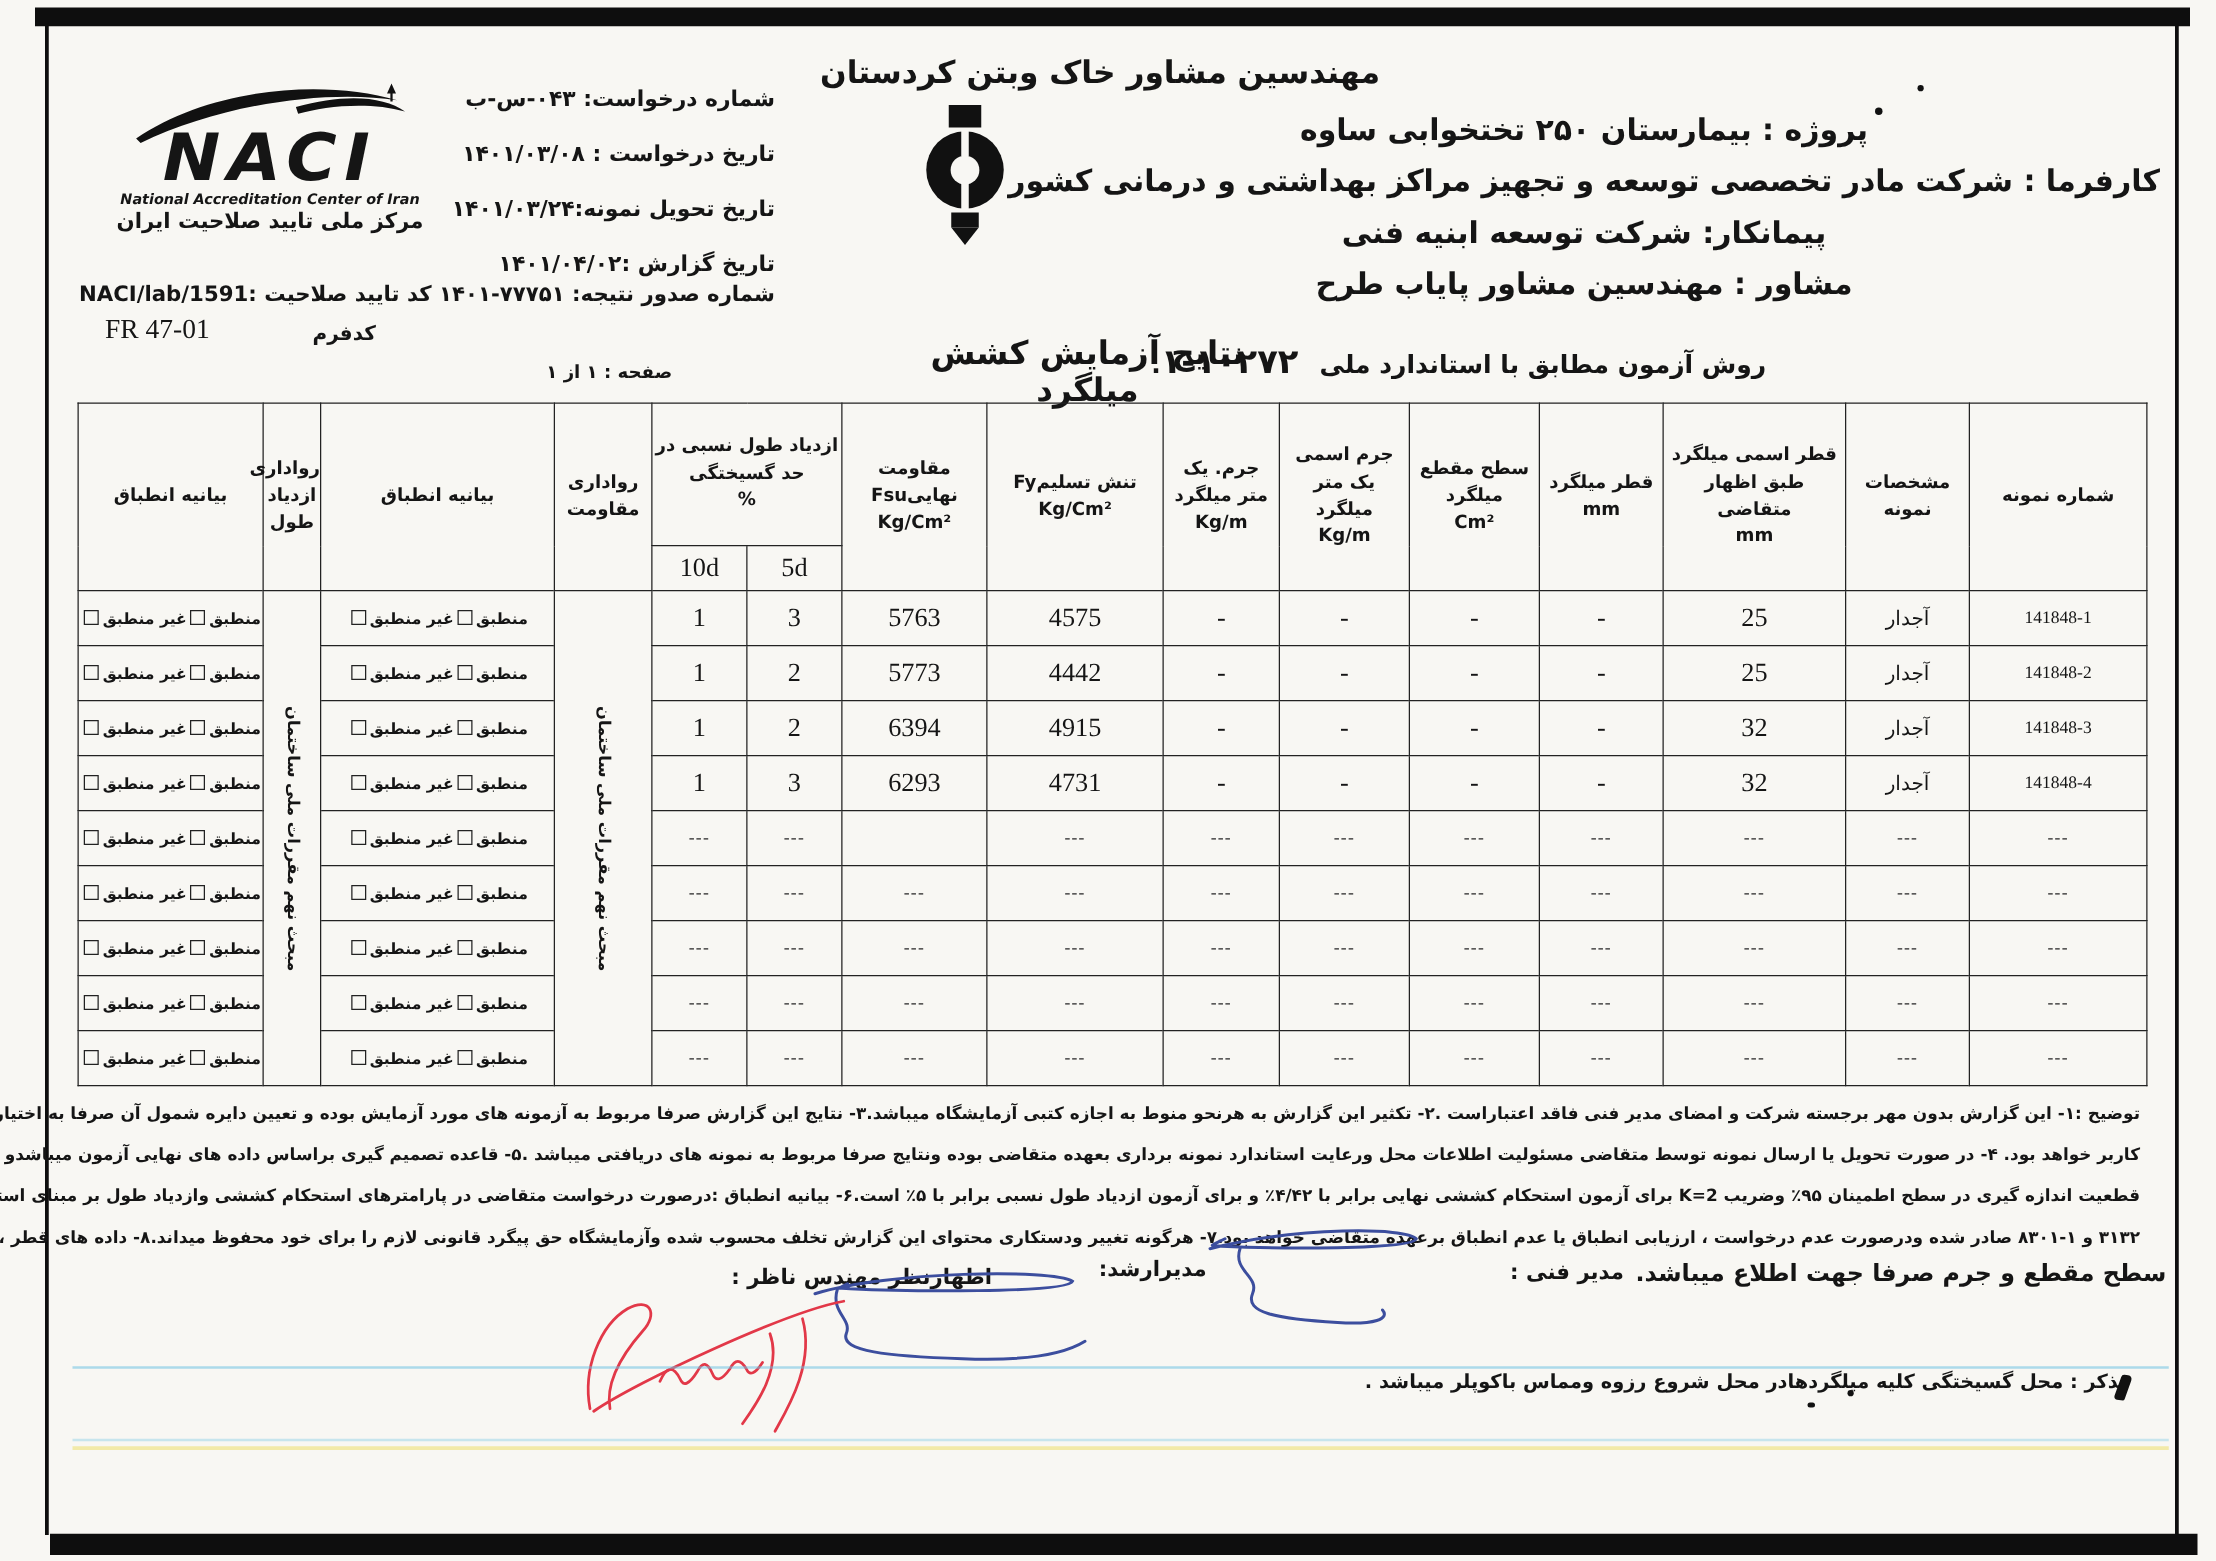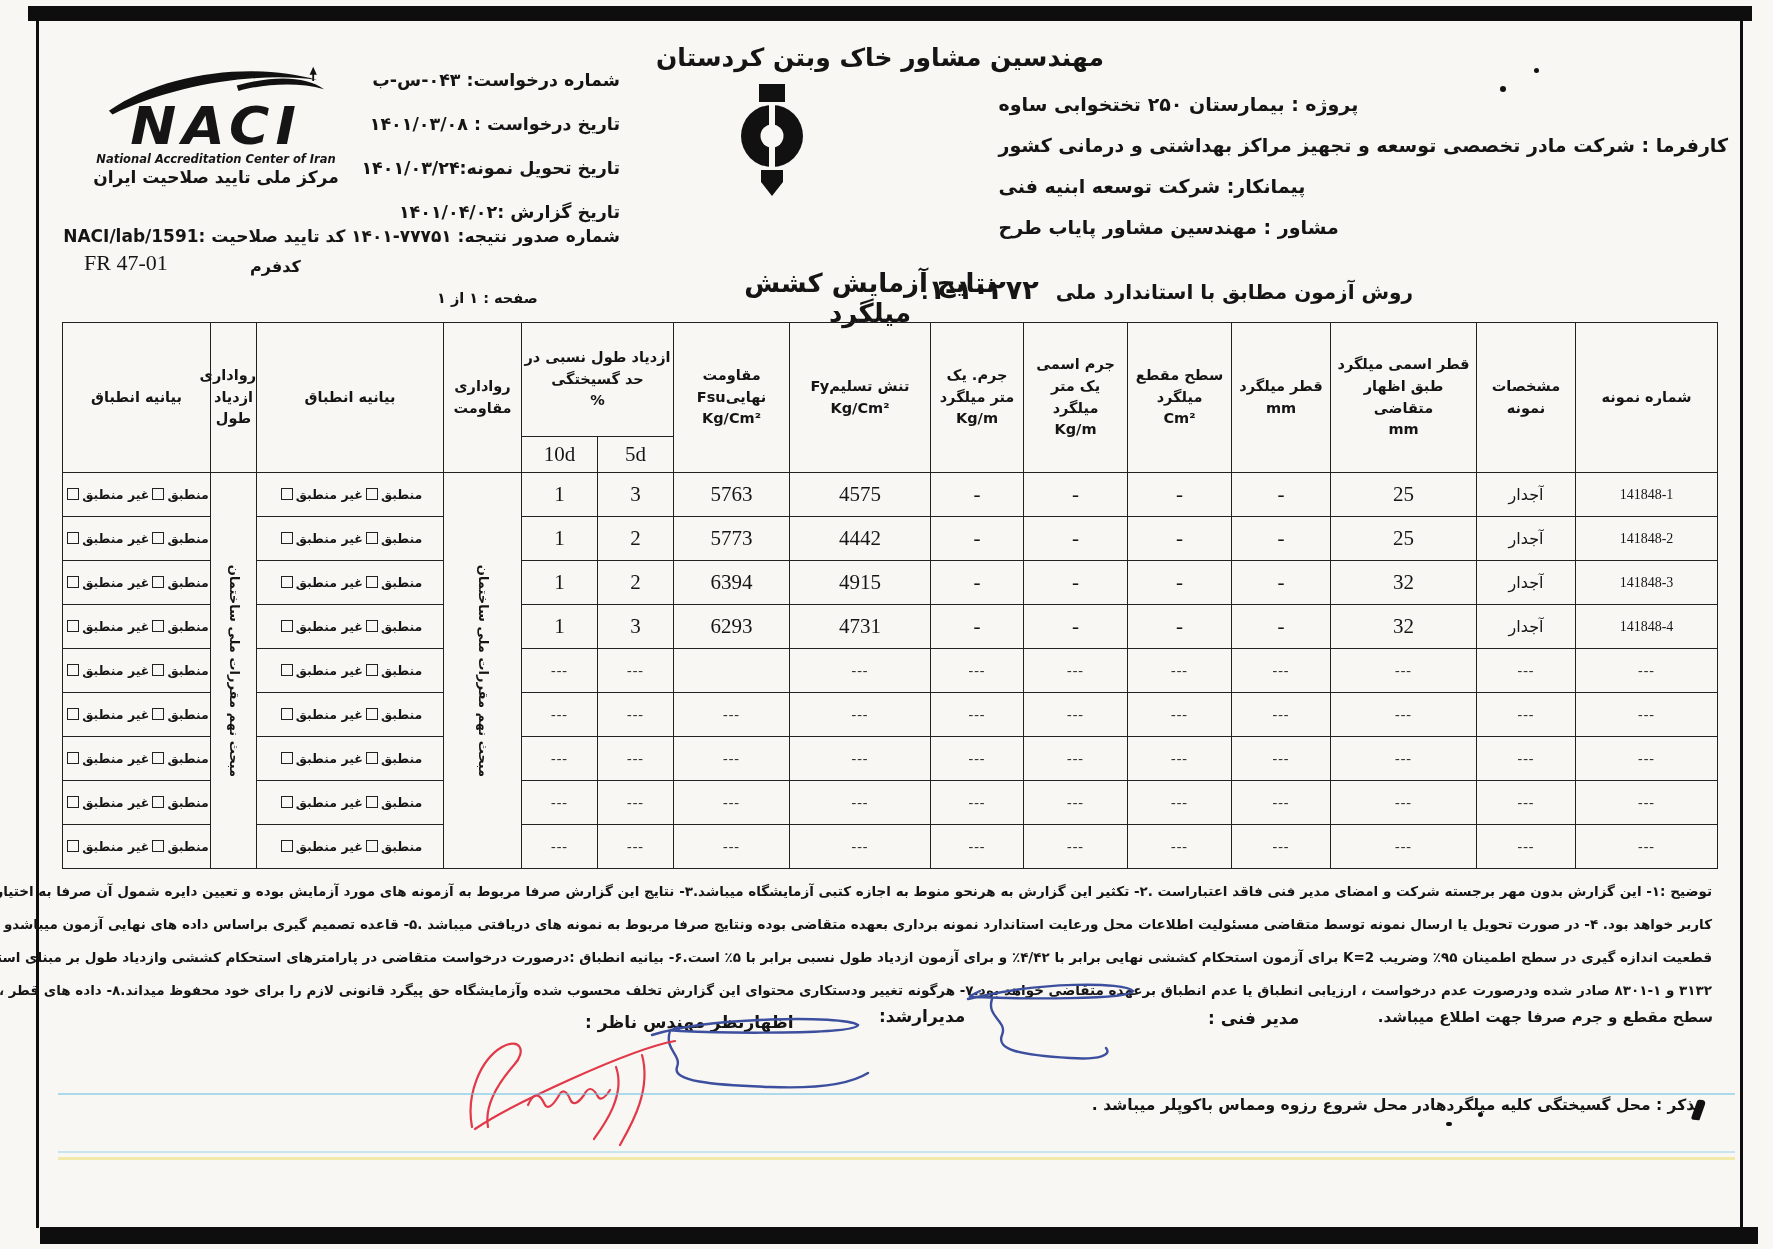--- a/index.html
+++ b/index.html
@@ -9,21 +9,21 @@
   
   .bar{position:absolute;background:#0e0e0e;}
   .bar.top{left:28px;top:6px;width:1724px;height:15px;}
   .bar.bot{left:40px;top:1227px;width:1718px;height:17px;}
   .edge{position:absolute;background:#0e0e0e;width:3px;top:19px;height:1209px;}
   .edge.l{left:36px;} .edge.r{left:1740px;}
   
   .company-title{position:absolute;left:540px;top:43px;width:680px;text-align:center;
                  font-size:25px;font-weight:700;}
   .center-logo{position:absolute;left:737px;top:84px;width:70px;height:116px;}
-  .proj-block{position:absolute;right:45px;top:84px;text-align:left;font-size:19px;font-weight:600;
+  .proj-block{position:absolute;right:45px;top:84px;text-align:center;font-size:24px;font-weight:600;
               line-height:41px;white-space:nowrap;}
   .req-block{position:absolute;right:1153px;top:58px;text-align:right;font-size:17.5px;font-weight:600;
              line-height:44px;white-space:nowrap;}
   .result-line{position:absolute;right:1153px;top:226px;font-size:17px;font-weight:700;white-space:nowrap;}
   .form-code-en{position:absolute;left:84px;top:250px;font-family:"Liberation Serif",serif;
                 font-size:22px;direction:ltr;}
   .form-code-fa{position:absolute;left:250px;top:257px;font-size:16px;font-weight:700;}
   
   .naci{position:absolute;left:88px;top:64px;width:256px;text-align:center;}
   .naci svg{display:block;margin:0 auto;}
@@ -51,21 +51,21 @@
       font-family:"Liberation Serif",serif;}
   td.comp{font-size:12.5px;font-weight:700;}
   .box{display:inline-block;width:10px;height:10px;border:1.3px solid #222;margin:0 3px;vertical-align:-1px;}
   td.rot{position:relative;}
   td.rot span{position:absolute;left:50%;top:50%;transform:translate(-50%,-50%) rotate(90deg);
               white-space:nowrap;font-size:13px;font-weight:700;letter-spacing:1px;}
   
   .notes{position:absolute;left:66px;top:876px;width:1646px;direction:rtl;}
   .note-line{height:33px;line-height:30px;font-size:13.5px;font-weight:700;
              text-align:justify;text-align-last:justify;white-space:nowrap;}
-  .note-last{position:absolute;right:60px;top:1008px;font-size:15px;font-weight:700;}
+  .note-last{position:absolute;right:40px;top:1008px;font-size:19px;font-weight:700;}
   .sig-label{position:absolute;font-size:17px;font-weight:700;white-space:nowrap;}
   .footer-note{position:absolute;right:72px;top:1096px;font-size:15.5px;font-weight:700;}
   .pen-mark{position:absolute;left:1694px;top:1100px;width:9px;height:20px;background:#111;
             transform:skewX(-14deg) rotate(6deg);border-radius:2px 4px 1px 3px;}
   
   .scanline{position:absolute;left:58px;width:1677px;}
   .scanline.cyan{top:1093px;height:2px;background:rgba(110,195,225,.55);}
   .scanline.cyan2{top:1151px;height:2px;background:rgba(110,195,225,.35);}
   .scanline.yellow{top:1157px;height:3px;background:rgba(235,222,95,.5);}
   .speck{position:absolute;background:#111;border-radius:50%;}

